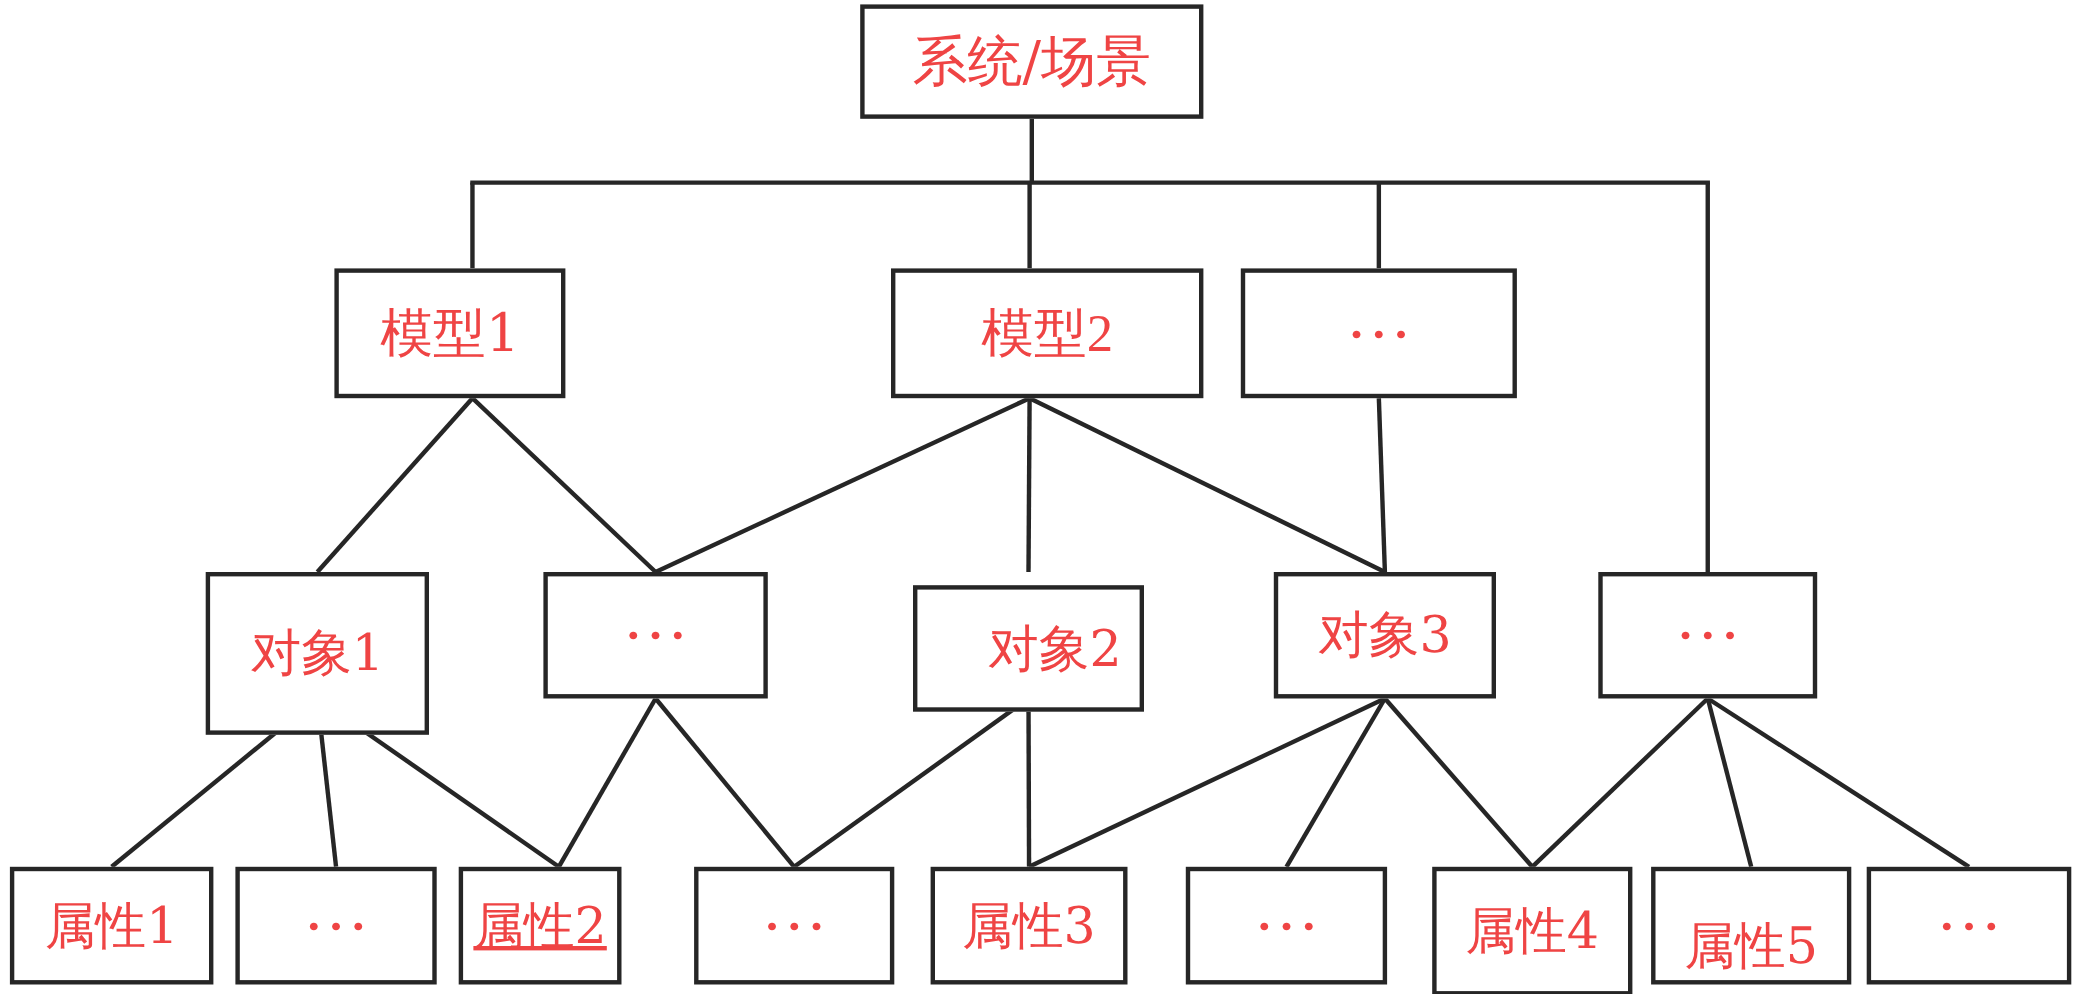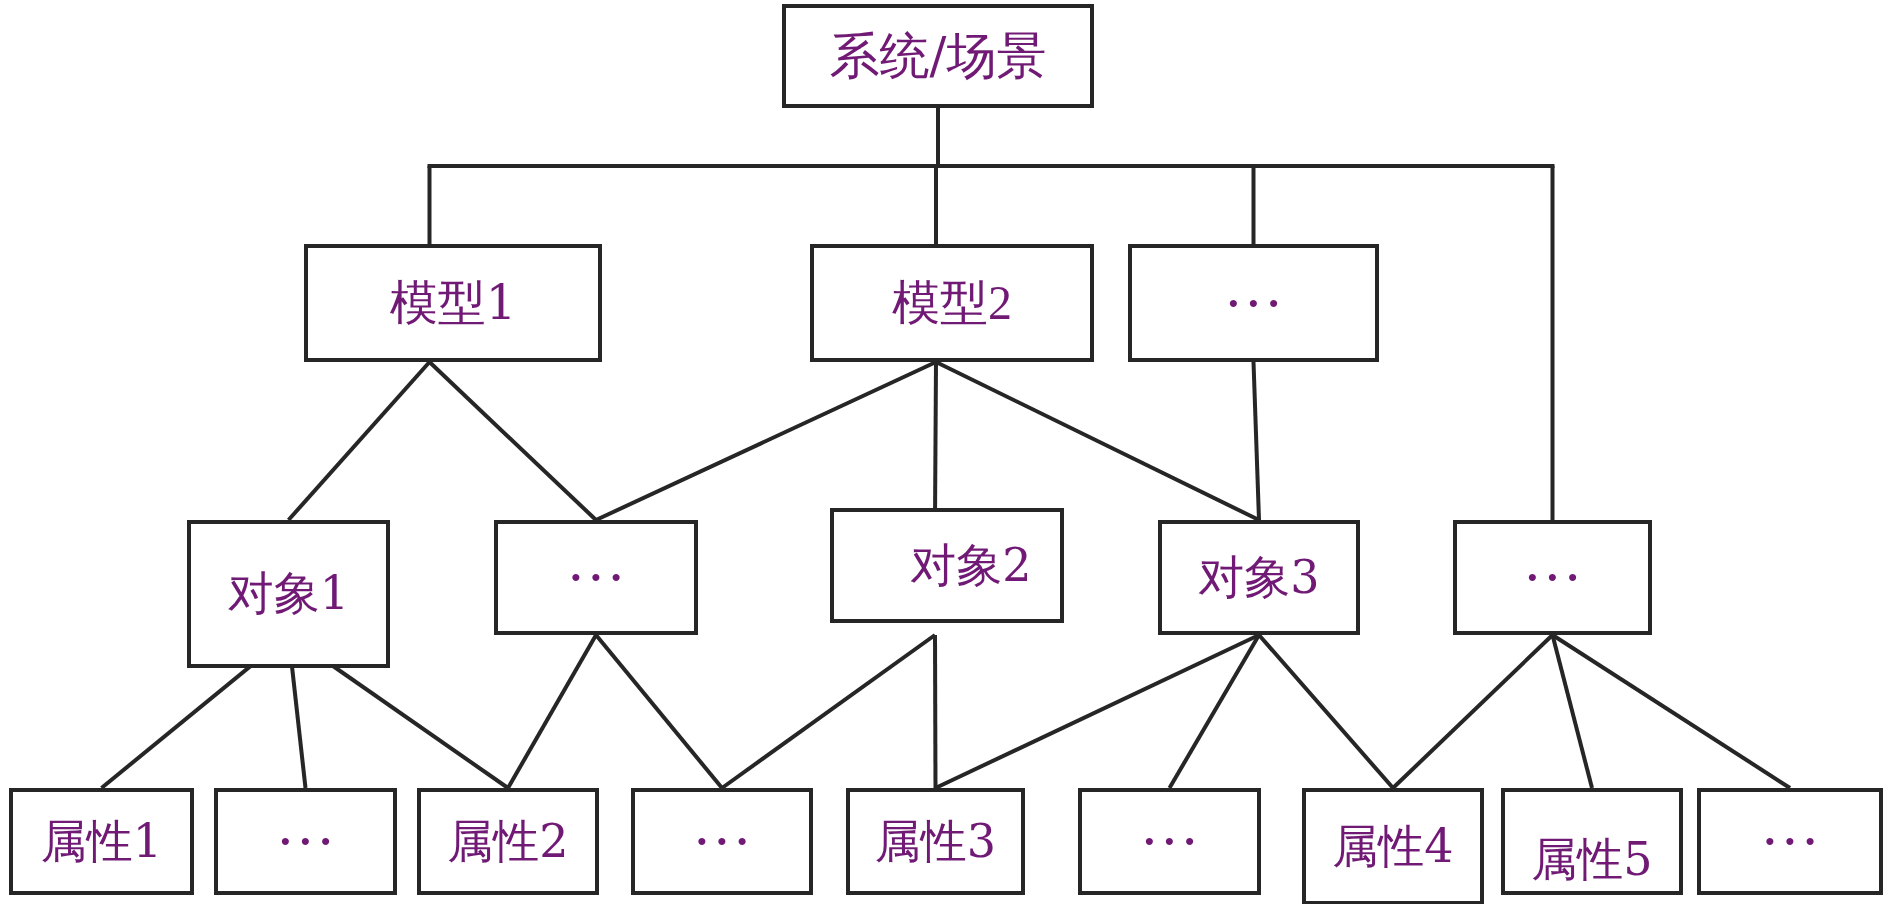--- a/index.html
+++ b/index.html
@@ -23,21 +23,21 @@
     height: 904px;
   }
   .node {
     position: absolute;
     box-sizing: border-box;
     border: 4px solid #262626;
     background: #ffffff;
     display: flex;
     align-items: center;
     justify-content: center;
-    color: #701a75;
+    color: #ef4444;
     text-align: center;
     white-space: nowrap;
   }
   .node.level-1 { font-size: 50px; }
   .node.level-2 { font-size: 48px; }
   .node.level-3 { font-size: 46px; }
   .node.level-4 { font-size: 46px; }
   .node.dots {
     font-size: 38px;
     font-weight: bold;
@@ -73,51 +73,51 @@
       <line x1="1259" y1="635" x2="1169.5" y2="788" stroke="#262626" stroke-width="4"></line>
       <line x1="1259" y1="635" x2="1393" y2="788" stroke="#262626" stroke-width="4"></line>
       <line x1="1552.5" y1="635" x2="1393" y2="788" stroke="#262626" stroke-width="4"></line>
       <line x1="1552.5" y1="635" x2="1592" y2="788" stroke="#262626" stroke-width="4"></line>
       <line x1="1552.5" y1="635" x2="1790" y2="788" stroke="#262626" stroke-width="4"></line>
     </svg>
   <div id="node-layer">
       <div class="node level-1" style="left: 782px; top: 4px; width: 312px; height: 104px;">
         <span>系统/场景</span>
       </div>
-      <div class="node level-2" style="left: 304px; top: 244px; width: 298px; height: 118px;">
+      <div class="node level-2" style="left: 304px; top: 244px; width: 210px; height: 118px;">
         <span>模型1</span>
       </div>
       <div class="node level-2" style="left: 810px; top: 244px; width: 284px; height: 118px; font-family: Liberation Serif, serif;">
         <span>模型2</span>
       </div>
       <div class="node level-2 dots" style="left: 1128px; top: 244px; width: 251px; height: 118px;">
         <span>···</span>
       </div>
       <div class="node level-3" style="left: 187px; top: 520px; width: 203px; height: 148px;">
         <span>对象1</span>
       </div>
       <div class="node level-3 dots" style="left: 494px; top: 520px; width: 204px; height: 115px;">
         <span>···</span>
       </div>
-      <div class="node level-3" style="left: 830px; top: 508px; width: 234px; height: 115px; padding-left: 48px;">
+      <div class="node level-3" style="left: 830px; top: 532px; width: 210px; height: 115px; padding-left: 48px;">
         <span>对象2</span>
       </div>
       <div class="node level-3" style="left: 1158px; top: 520px; width: 202px; height: 115px;">
         <span>对象3</span>
       </div>
       <div class="node level-3 dots" style="left: 1453px; top: 520px; width: 199px; height: 115px;">
         <span>···</span>
       </div>
       <div class="node level-4" style="left: 9px; top: 788px; width: 185px; height: 107px;">
         <span>属性1</span>
       </div>
       <div class="node level-4 dots" style="left: 214px; top: 788px; width: 183px; height: 107px;">
         <span>···</span>
       </div>
-      <div class="node level-4" style="left: 417px; top: 788px; width: 182px; height: 107px;">
+      <div class="node level-4" style="left: 417px; top: 788px; width: 148px; height: 107px; text-decoration: underline;">
         <span>属性2</span>
       </div>
       <div class="node level-4 dots" style="left: 631px; top: 788px; width: 182px; height: 107px;">
         <span>···</span>
       </div>
       <div class="node level-4" style="left: 846px; top: 788px; width: 179px; height: 107px;">
         <span>属性3</span>
       </div>
       <div class="node level-4 dots" style="left: 1078px; top: 788px; width: 183px; height: 107px;">
         <span>···</span>

